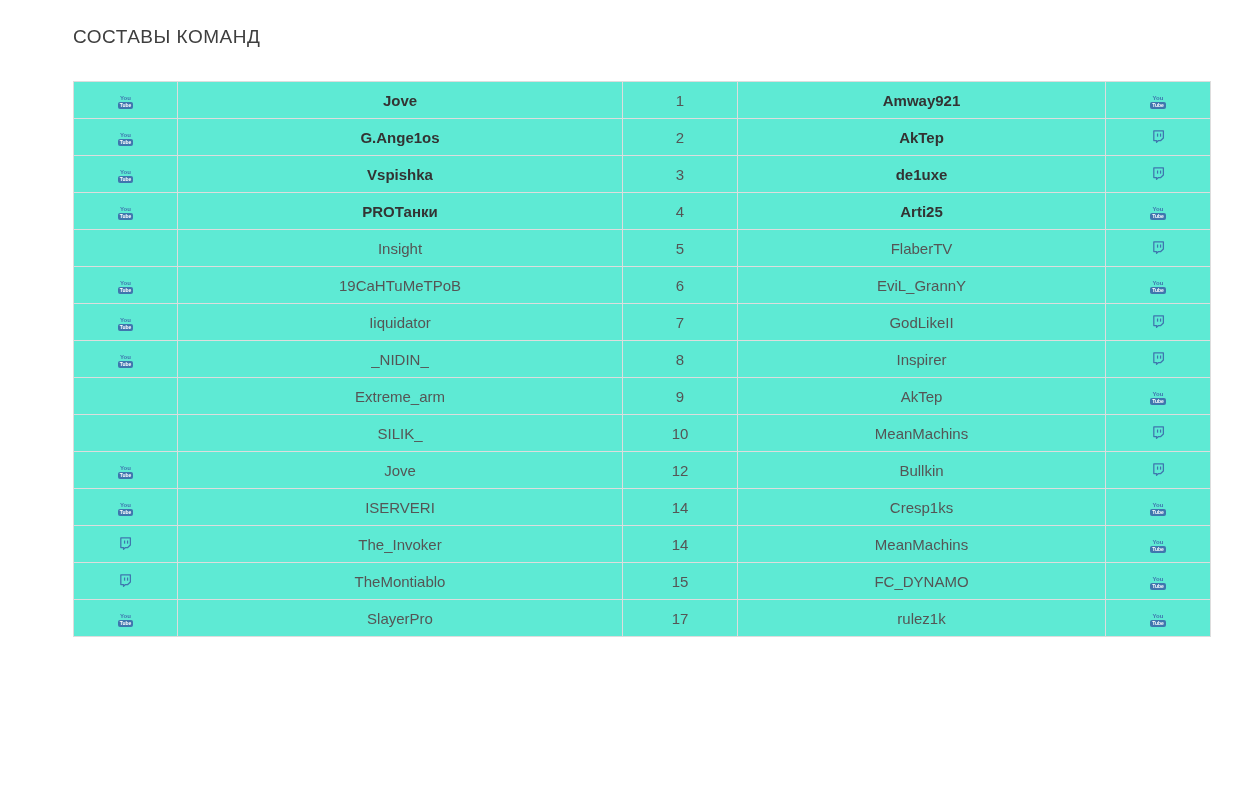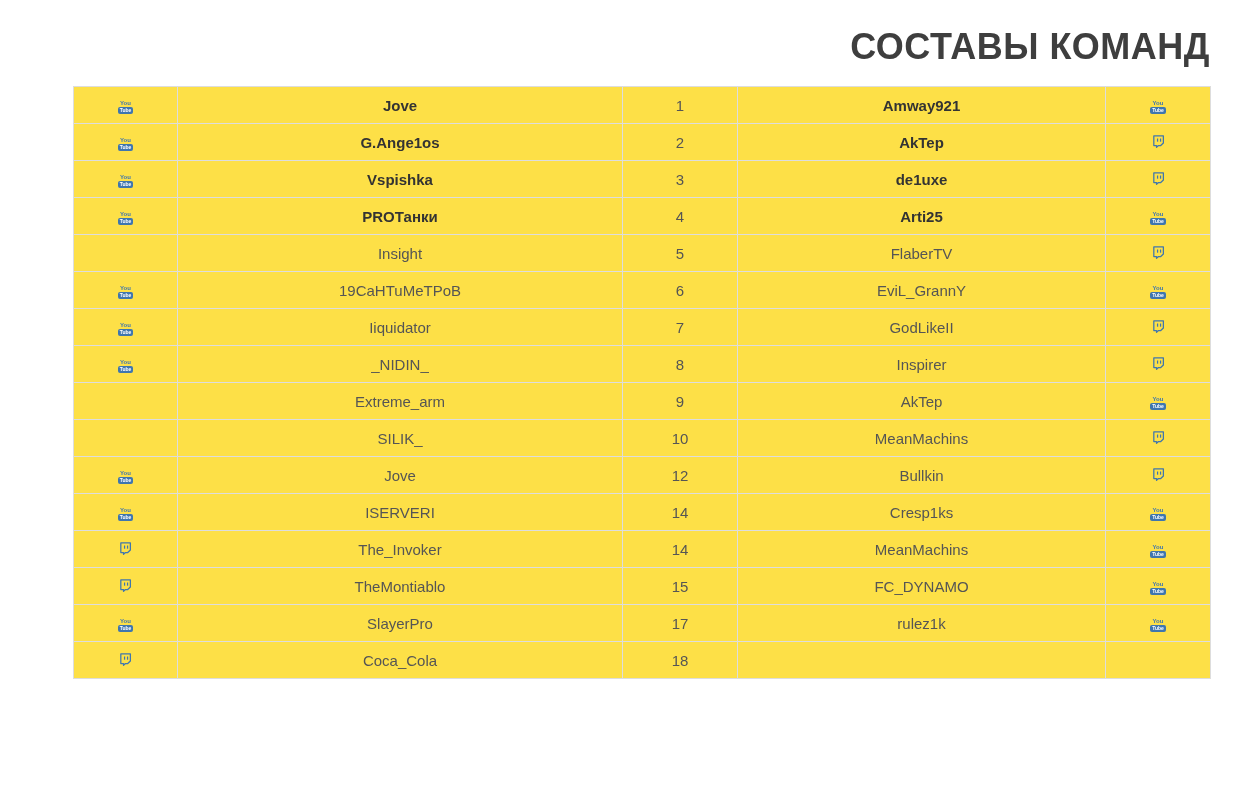--- a/index.html
+++ b/index.html
@@ -9,32 +9,32 @@
     width: 1246px;
     height: 799px;
     overflow: hidden;
   }
   .container {
     width: 1137px;
     margin-left: 73px;
     padding-top: 26px;
   }
   h1.page-title {
-    text-align: right;
-    font-size: 36px;
-    font-weight: 700;
+    text-align: left;
+    font-size: 19px;
+    font-weight: 400;
     color: #3e3e3e;
     letter-spacing: 0.5px;
   }
   table.roster {
     border-collapse: collapse;
     table-layout: fixed;
     width: 1137px;
-    margin-top: 18px;
-    background: #fde047;
+    margin-top: 33px;
+    background: #5eead4;
   }
   td {
     border: 1px solid #ddd;
     height: 37px;
     text-align: center;
     vertical-align: middle;
     font-size: 15px;
     color: #555555;
     padding: 0 8px;
     overflow: hidden;
@@ -276,26 +276,15 @@
               <span class="yt-tube" style="background: rgb(63, 118, 174);">Tube</span>
             </span></td>
     <td class="name-cell">SlayerPro</td>
     <td class="num-cell">17</td>
     <td class="name-cell">rulez1k</td>
     <td class="icon-cell"><span class="yt-icon">
               <span class="yt-you" style="color: rgb(63, 118, 174);">You</span>
               <span class="yt-tube" style="background: rgb(63, 118, 174);">Tube</span>
             </span></td>
   </tr>
-        <tr>
-    <td class="icon-cell"><span class="twitch-icon"><svg width="15" height="15" viewBox="0 0 16 16">
-                <path d="M3 2 L13.2 2 L13.2 9.6 L10.4 12.3 L8 12.3 L5.9 14.1 L5.9 12.3 L3 12.3 Z" fill="none" stroke="#3f76ae" stroke-width="1.35" stroke-linejoin="round"></path>
-                <line x1="7" y1="4.8" x2="7" y2="8.2" stroke="#3f76ae" stroke-width="1.3"></line>
-                <line x1="10.2" y1="4.8" x2="10.2" y2="8.2" stroke="#3f76ae" stroke-width="1.3"></line>
-              </svg></span></td>
-    <td class="name-cell">Coca_Cola</td>
-    <td class="num-cell">18</td>
-    <td class="name-cell"></td>
-    <td class="icon-cell"></td>
-  </tr>
       </tbody>
   </table>
 </div>
 
 </body></html>

